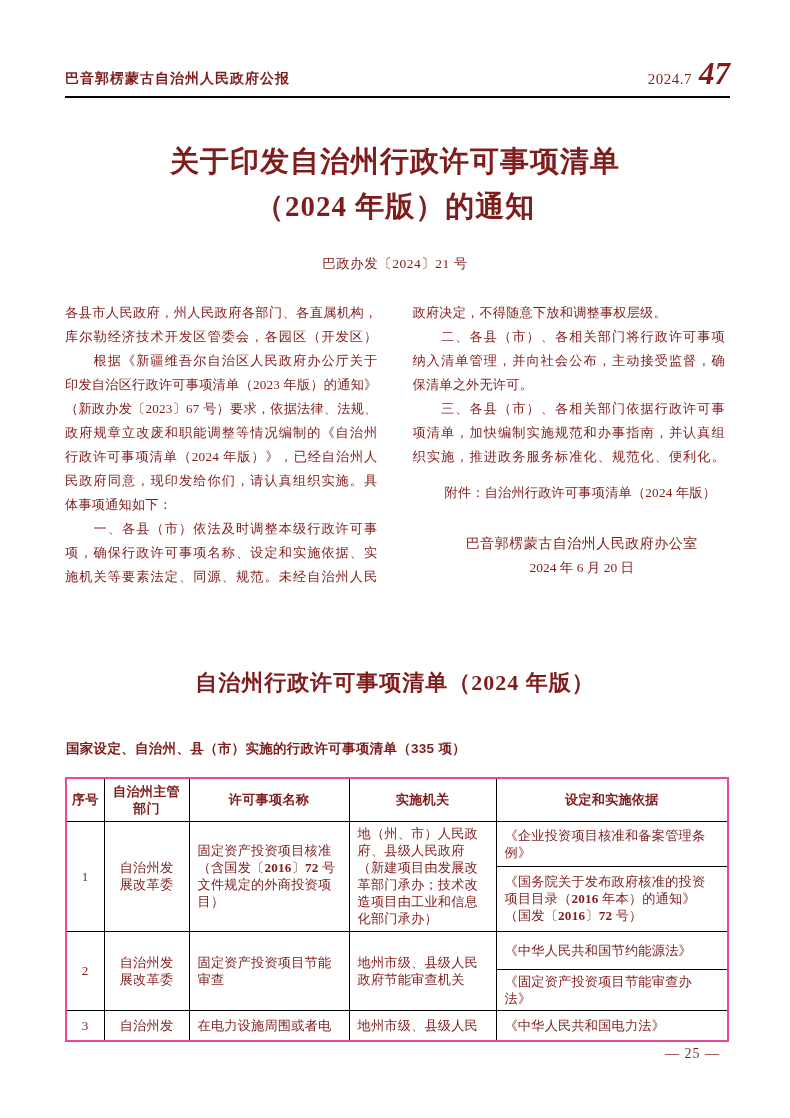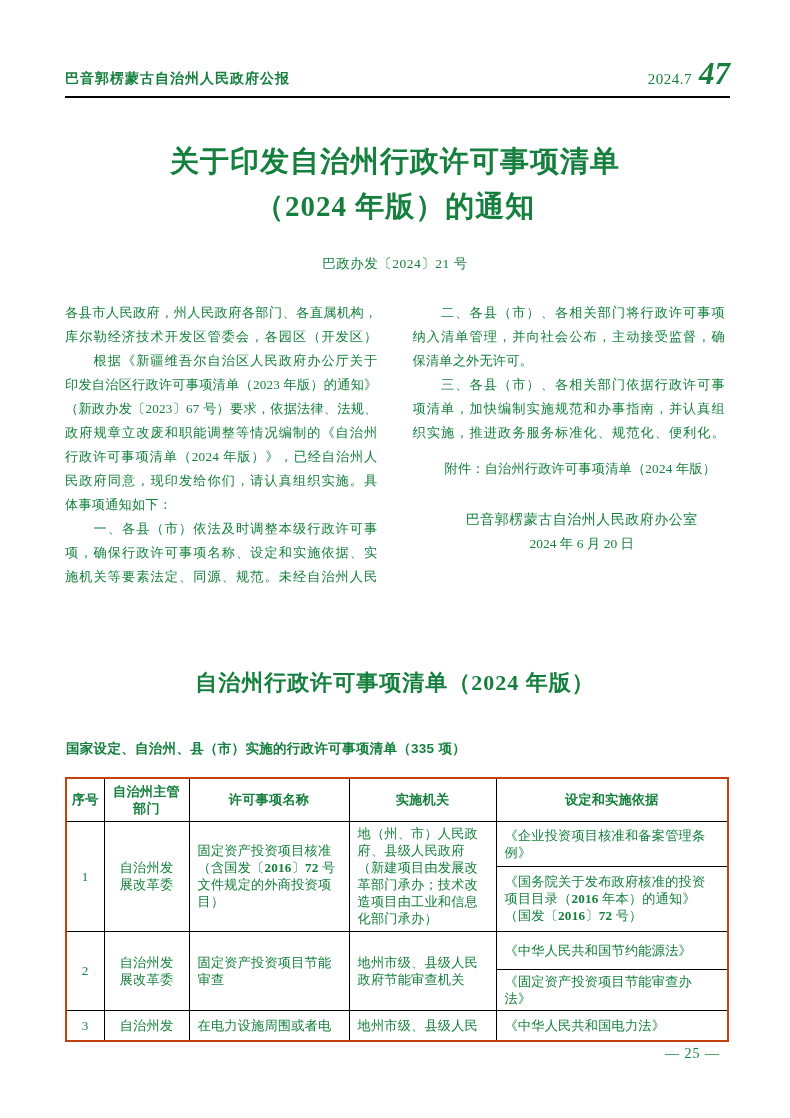--- a/index.html
+++ b/index.html
@@ -1,19 +1,19 @@
 <!DOCTYPE html>
 <html><head>
 <meta charset="utf-8">
 <style>
   html,body{margin:0;padding:0;background:#ffffff;}
   .page{
     position:relative;
     width:790px;height:1118px;
-    background:#ffffff;color:#15803d;
+    background:#ffffff;color:#7f1d1d;
     font-family:"Liberation Serif","DejaVu Serif",serif;
     overflow:hidden;
   }
   
   .gz-header{
     position:absolute;left:65px;top:58px;width:665px;
     display:flex;justify-content:space-between;align-items:flex-end;
     border-bottom:2px solid #000;padding-bottom:8px;
   }
   .journal-title{
@@ -71,21 +71,21 @@
     position:absolute;top:777px;left:65px;
     border-collapse:collapse;table-layout:fixed;width:662px;
     font-size:13.2px;
   }
   .permit-table td,.permit-table th{
     border:1px solid #000;
     vertical-align:middle;line-height:17px;
     padding:3px 8px;letter-spacing:.2px;
     overflow:hidden;
   }
-  table.permit-table{border:2px solid #c2410c;}
+  table.permit-table{border:2px solid #ec4899;}
   .permit-table th{
     font-family:"Liberation Sans","DejaVu Sans",sans-serif;
     font-weight:600;text-align:center;padding:3px 4px;
   }
   .permit-table td.c-seq{text-align:center;padding:3px 2px;}
   .permit-table td.c-dept{text-align:center;padding:3px 14px;}
   .permit-table td.c-basis{padding-right:16px;}
   .permit-table td.c-name b,.permit-table td.c-basis b{font-weight:bold;}
   tr.t-head{height:43px;}
   tr.t-r1a{height:45px;}
@@ -129,20 +129,21 @@
         <div class="bline fill">政府规章立改废和职能调整等情况编制的《自治州</div>
         <div class="bline fill">行政许可事项清单（2024 年版）》，已经自治州人</div>
         <div class="bline fill">民政府同意，现印发给你们，请认真组织实施。具</div>
         <div class="bline">体事项通知如下：</div>
         <div class="bline fill">　　一、各县（市）依法及时调整本级行政许可事</div>
         <div class="bline fill">项，确保行政许可事项名称、设定和实施依据、实</div>
         <div class="bline fill">施机关等要素法定、同源、规范。未经自治州人民</div>
       </div>
     <div class="bcol" id="col-right">
       <div id="right-lines">
+          <div class="bline">政府决定，不得随意下放和调整事权层级。</div>
           <div class="bline fill">　　二、各县（市）、各相关部门将行政许可事项</div>
           <div class="bline fill">纳入清单管理，并向社会公布，主动接受监督，确</div>
           <div class="bline">保清单之外无许可。</div>
           <div class="bline fill">　　三、各县（市）、各相关部门依据行政许可事</div>
           <div class="bline fill">项清单，加快编制实施规范和办事指南，并认真组</div>
           <div class="bline fill">织实施，推进政务服务标准化、规范化、便利化。</div>
         </div>
       <div class="attachment-line">附件：自治州行政许可事项清单（2024 年版）</div>
       <div class="issuer-line">巴音郭楞蒙古自治州人民政府办公室</div>
       <div class="issue-date-line">2024 年 6 月 20 日</div>

